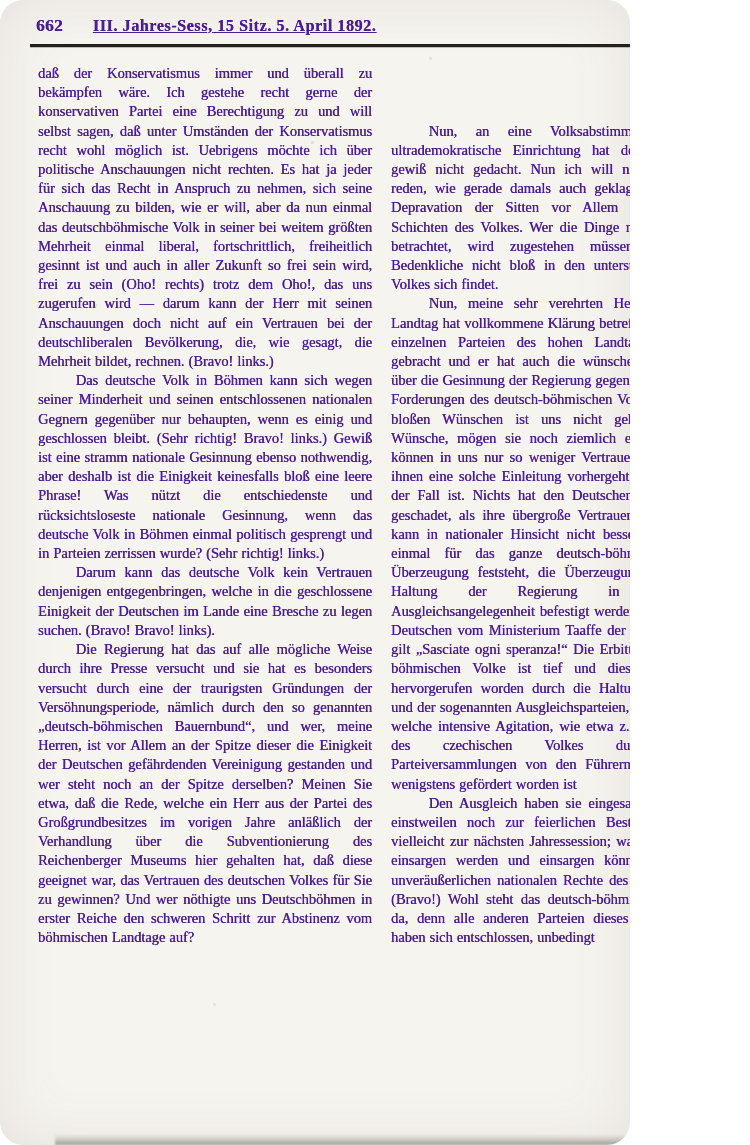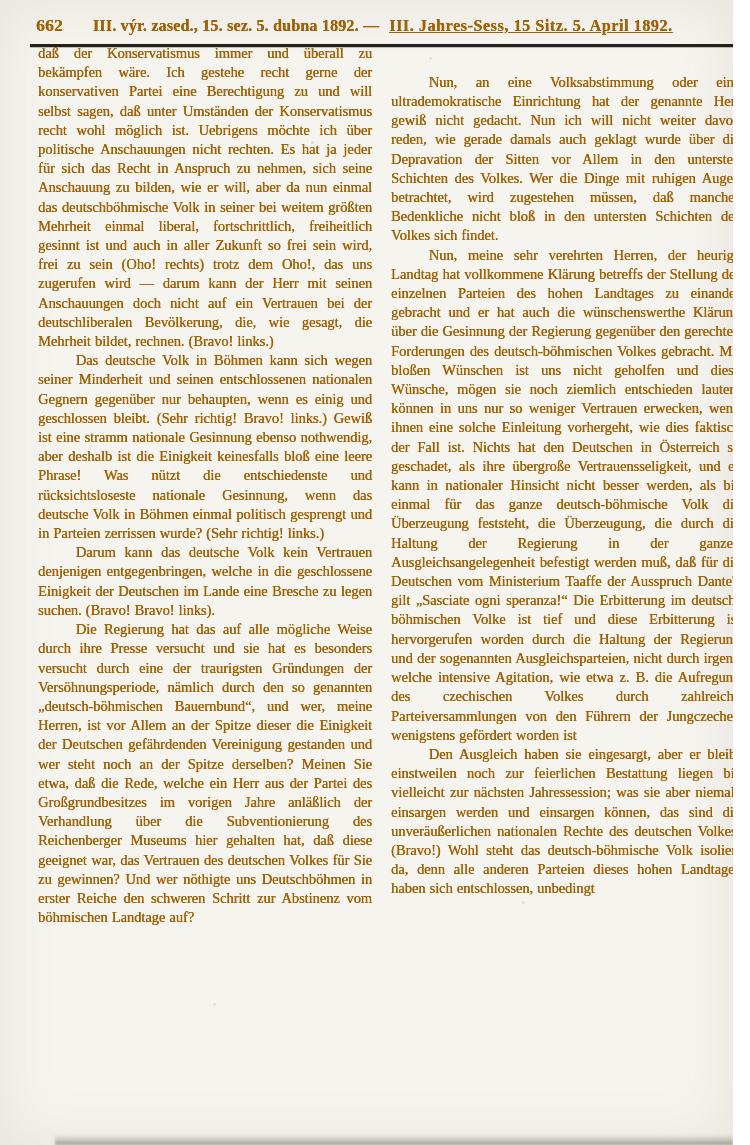--- a/index.html
+++ b/index.html
@@ -2,27 +2,28 @@
 <html lang="de"><head>
 <meta charset="utf-8">
 <style>
   html, body {
     margin: 0;
     padding: 0;
     background: #ffffff;
   }
   .page {
     position: relative;
-    width: 733px;
+    width: 630px;
     height: 1145px;
     background: #f6f4ef;
     overflow: hidden;
     font-family: "Liberation Serif", "DejaVu Serif", serif;
-    color: #a16207;
+    color: #4c1d95;
     box-shadow: inset 0 0 60px rgba(120,110,95,0.12);
+    border-radius: 23px;
   }
   
   .header {
     position: absolute;
     top: 15px;
     left: 36px;
     right: 8px;
     display: flex;
     align-items: baseline;
     white-space: nowrap;
@@ -47,25 +48,25 @@
     top: 44px;
     left: 30px;
     width: 716px;
     height: 3px;
     background: #24201b;
     box-shadow: 0 1px 0 rgba(36,32,27,0.25);
   }
   
   .columns {
     position: absolute;
-    top: 44px;
+    top: 64px;
     left: 38px;
     width: 704px;
     display: flex;
-    align-items: center;
+    align-items: flex-end;
   }
   .col {
     font-size: 14.5px;
     line-height: 19.2px;
     text-align: justify;
     text-shadow: 0.35px 0 0 currentColor;
     letter-spacing: -0.05px;
     word-spacing: 0.5px;
   }
   .col-left  { width: 334px; }
@@ -107,21 +108,20 @@
       430px 58px 0 1px rgba(60,55,48,0.08);
   }
 </style>
 </head>
 <body>
 
 <div class="page">
 
   <header class="header">
     <span class="pagenum">662</span>
-    <span class="hdr-czech">III. výr. zased., 15. sez. 5. dubna 1892. —</span>
     <span class="hdr-german">III. Jahres-Sess, 15 Sitz. 5. April 1892.</span>
   </header>
 
   <div class="header-rule"></div>
 
   <main class="columns">
 
     <div class="col col-left">
       <p class="continuation">daß der Konservatismus immer und überall zu bekämpfen wäre. Ich gestehe recht gerne der konservativen Partei eine Berechtigung zu und will selbst sagen, daß unter Umständen der Konservatismus recht wohl möglich ist. Uebrigens möchte ich über politische Anschauungen nicht rechten. Es hat ja jeder für sich das Recht in Anspruch zu nehmen, sich seine Anschauung zu bilden, wie er will, aber da nun einmal das deutschböhmische Volk in seiner bei weitem größten Mehrheit einmal liberal, fortschrittlich, freiheitlich gesinnt ist und auch in aller Zukunft so frei sein wird, frei zu sein (Oho! rechts) trotz dem Oho!, das uns zugerufen wird — darum kann der Herr mit seinen Anschauungen doch nicht auf ein Vertrauen bei der deutschliberalen Bevölkerung, die, wie gesagt, die Mehrheit bildet, rechnen. (Bravo! links.)</p>
       <p>Das deutsche Volk in Böhmen kann sich wegen seiner Minderheit und seinen entschlossenen nationalen Gegnern gegenüber nur behaupten, wenn es einig und geschlossen bleibt. (Sehr richtig! Bravo! links.) Gewiß ist eine stramm nationale Gesinnung ebenso nothwendig, aber deshalb ist die Einigkeit keinesfalls bloß eine leere Phrase! Was nützt die entschiedenste und rücksichtsloseste nationale Gesinnung, wenn das deutsche Volk in Böhmen einmal politisch gesprengt und in Parteien zerrissen wurde? (Sehr richtig! links.)</p>

